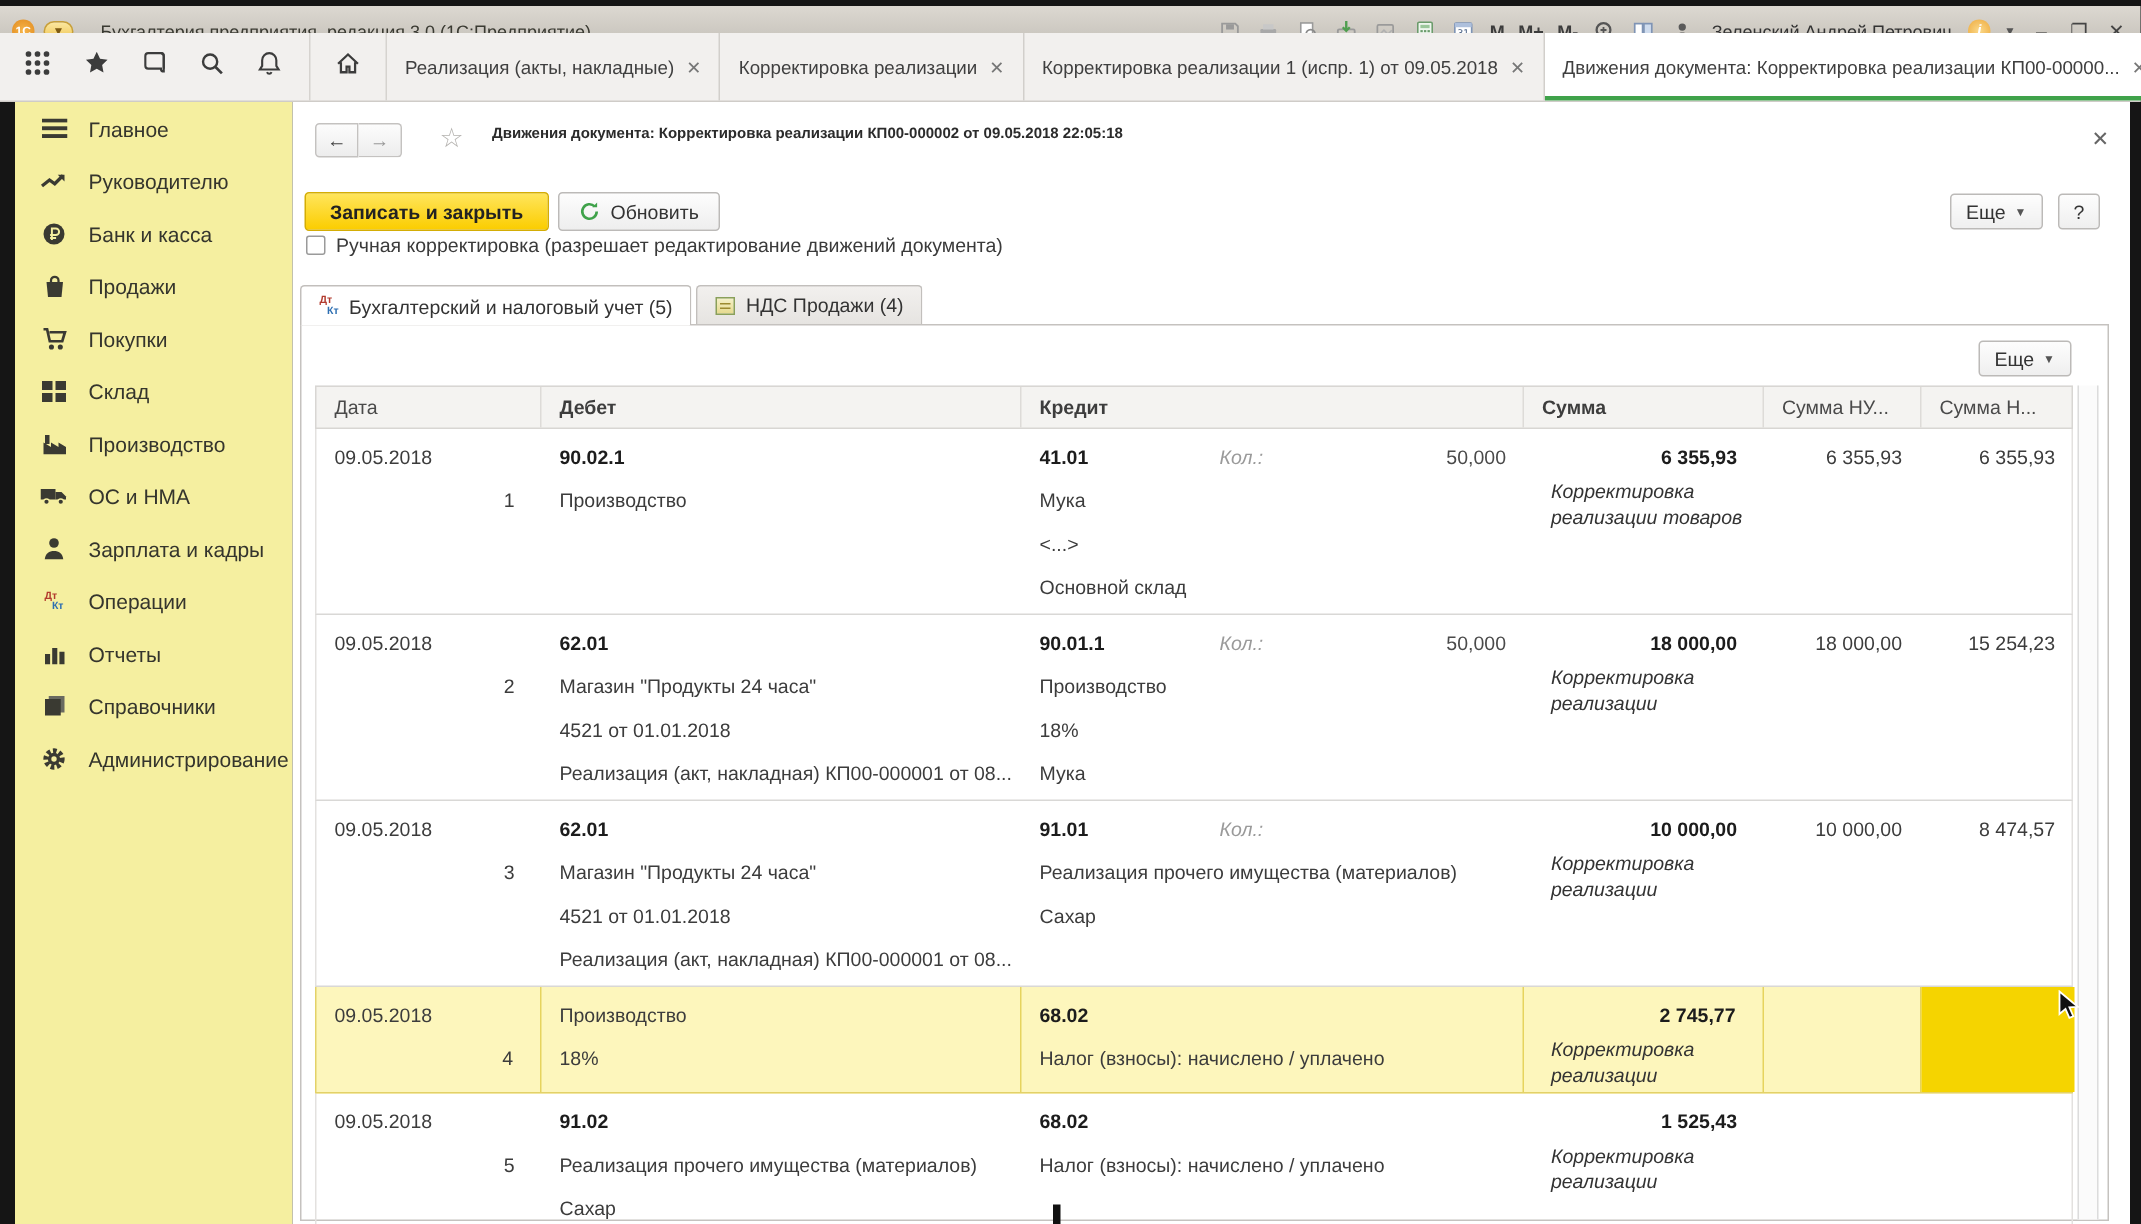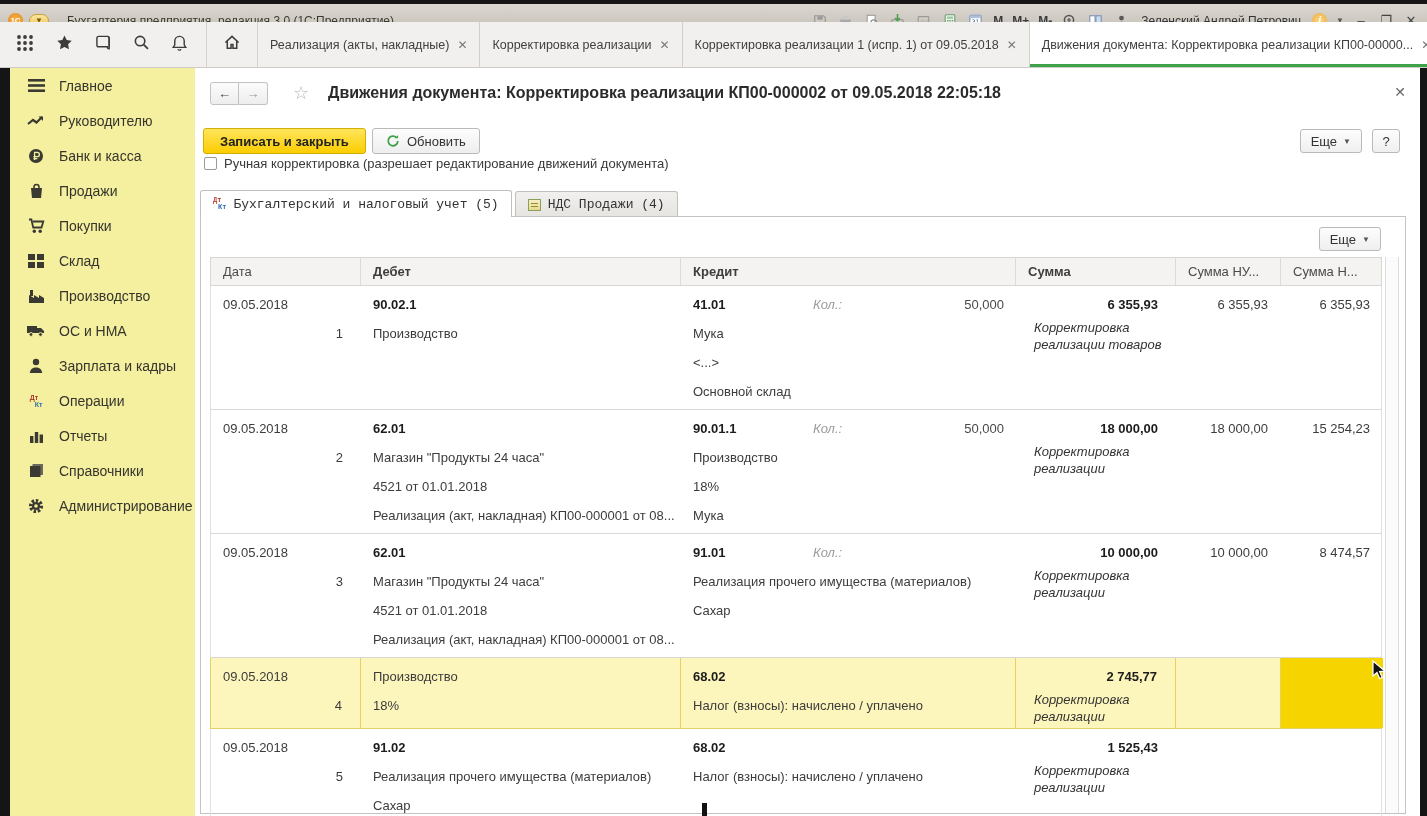--- a/index.html
+++ b/index.html
@@ -51,21 +51,21 @@
   .main { position:absolute; left:195px; top:68px; width:1225px; bottom:0; background:#fff; }
 
   .doc-head { position:absolute; left:0; top:0; width:100%; height:52px; }
   .navgrp { position:absolute; left:15px; top:14px; display:flex; }
   .navbtn { width:29px; height:23px; background:linear-gradient(#fcfcfc,#ededed);
     border:1px solid #c4c2c0; display:flex; align-items:center; justify-content:center;
     font-size:13px; color:#444; }
   .navbtn:first-child { border-radius:3px 0 0 3px; }
   .navbtn:last-child { border-radius:0 3px 3px 0; border-left:none; color:#999; }
   .fav-star { position:absolute; left:98px; top:14px; font-size:18px; color:#b5b3b0; }
-  .doc-title { position:absolute; left:133px; top:16px; font-size:16px; font-weight:bold; color:#2b2b2b; }
+  .doc-title { position:absolute; left:133px; top:16px; font-size:10px; font-weight:bold; color:#2b2b2b; }
   .doc-close { position:absolute; right:14px; top:16px; font-size:14px; color:#666; }
 
   .actions { position:absolute; left:0; top:60px; width:100%; height:28px; }
   .btn-save { position:absolute; left:8px; top:0; height:26px; padding:0 16px;
     background:linear-gradient(#ffe55c,#fbcd00); border:1px solid #d4ad05; border-radius:3px;
     font-size:13px; font-weight:bold; color:#222; display:flex; align-items:center; }
   .btn-refresh { position:absolute; left:177px; top:0; height:26px; padding:0 13px;
     background:linear-gradient(#fdfdfd,#eeeeee); border:1px solid #bcbab8; border-radius:3px;
     font-size:13px; color:#333; display:flex; align-items:center; gap:7px; }
   .btn-more { position:absolute; height:24px; padding:0 10px; background:linear-gradient(#fdfdfd,#efefef);
@@ -74,21 +74,21 @@
   .btn-more .car { font-size:8px; color:#555; }
   .more-top { right:58px; top:1px; }
   .btn-help { position:absolute; right:20px; top:1px; width:28px; height:24px;
     background:linear-gradient(#fdfdfd,#efefef); border:1px solid #bcbab8; border-radius:3px;
     font-size:13px; color:#333; display:flex; align-items:center; justify-content:center; }
 
   .chk-row { position:absolute; left:9px; top:88px; display:flex; align-items:center; gap:7px; }
   .chk { width:13px; height:13px; border:1px solid #9a9a9a; border-radius:2px; background:#fff; }
   .chk-lbl { font-size:13px; color:#3a3a3a; }
 
-  .doc-tabs { position:absolute; left:5px; top:122px; display:flex; align-items:flex-end; height:27px;font-family:Liberation Mono, monospace; }
+  .doc-tabs { position:absolute; left:5px; top:122px; display:flex; height:27px; }
   .dtab { height:26px; display:flex; align-items:center; gap:7px; padding:0 12px;
     font-size:13px; color:#333; border:1px solid #c2bfbc; border-bottom:none;
     background:linear-gradient(#f2f0ee,#e6e4e1); border-radius:3px 3px 0 0; margin-right:3px; }
   .dtab.active { background:#fff; position:relative; z-index:3; height:27px; font-weight:normal; }
   .nds-ic { width:13px; height:12px; border:1px solid #8aa05a; background:
     linear-gradient(#f4f0c8,#e6da8e); position:relative; }
   .nds-ic::after { content:""; position:absolute; left:2px; top:3px; right:2px; height:1px;
     background:#9c8a30; box-shadow:0 3px 0 #9c8a30; }
 
   .panel { position:absolute; left:5px; right:14px; top:148px; bottom:2px;

